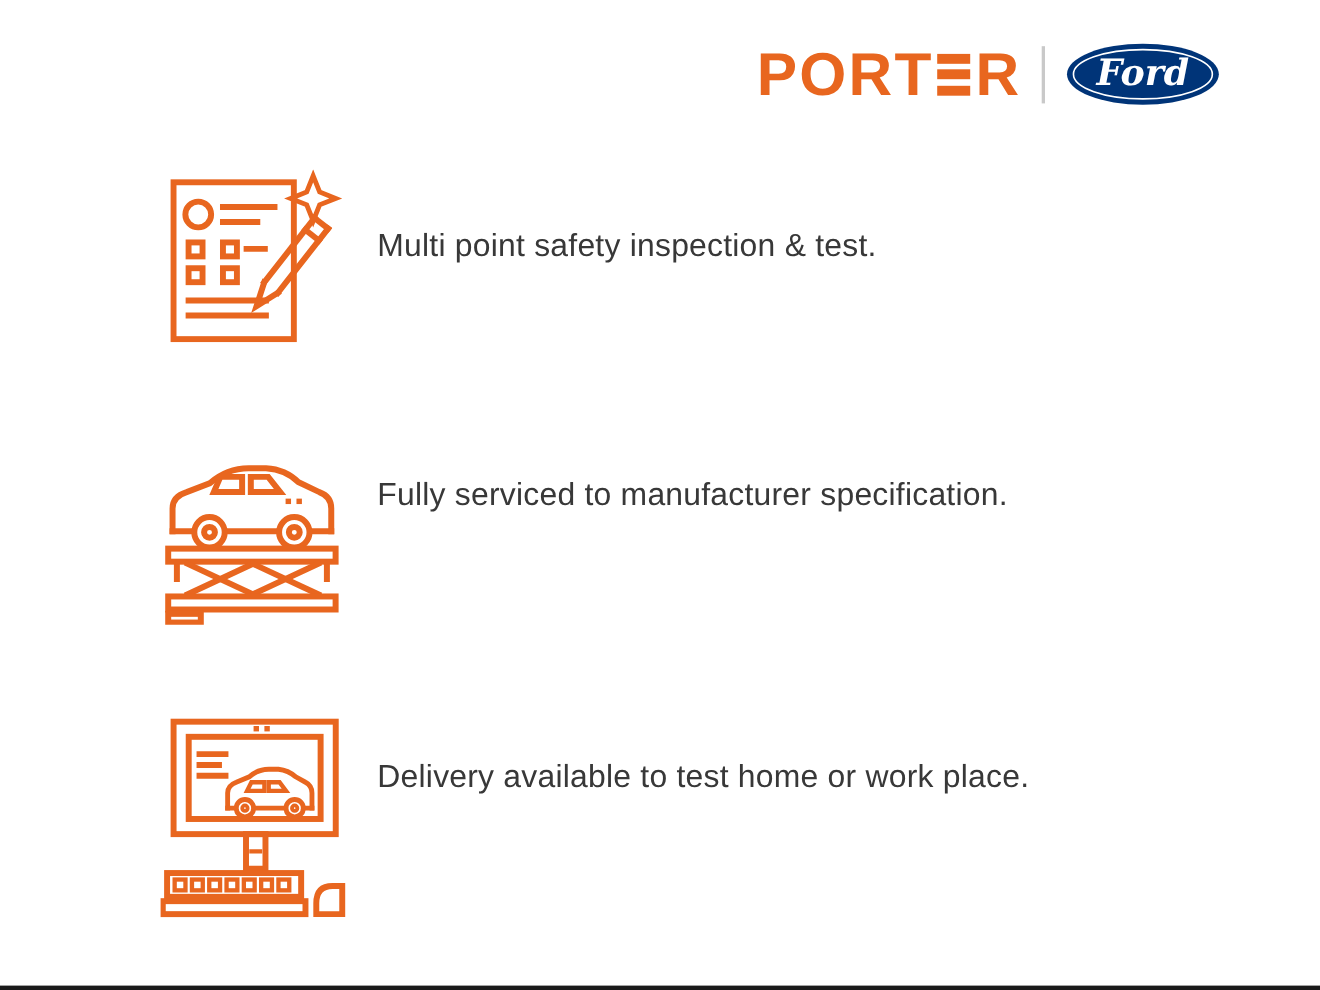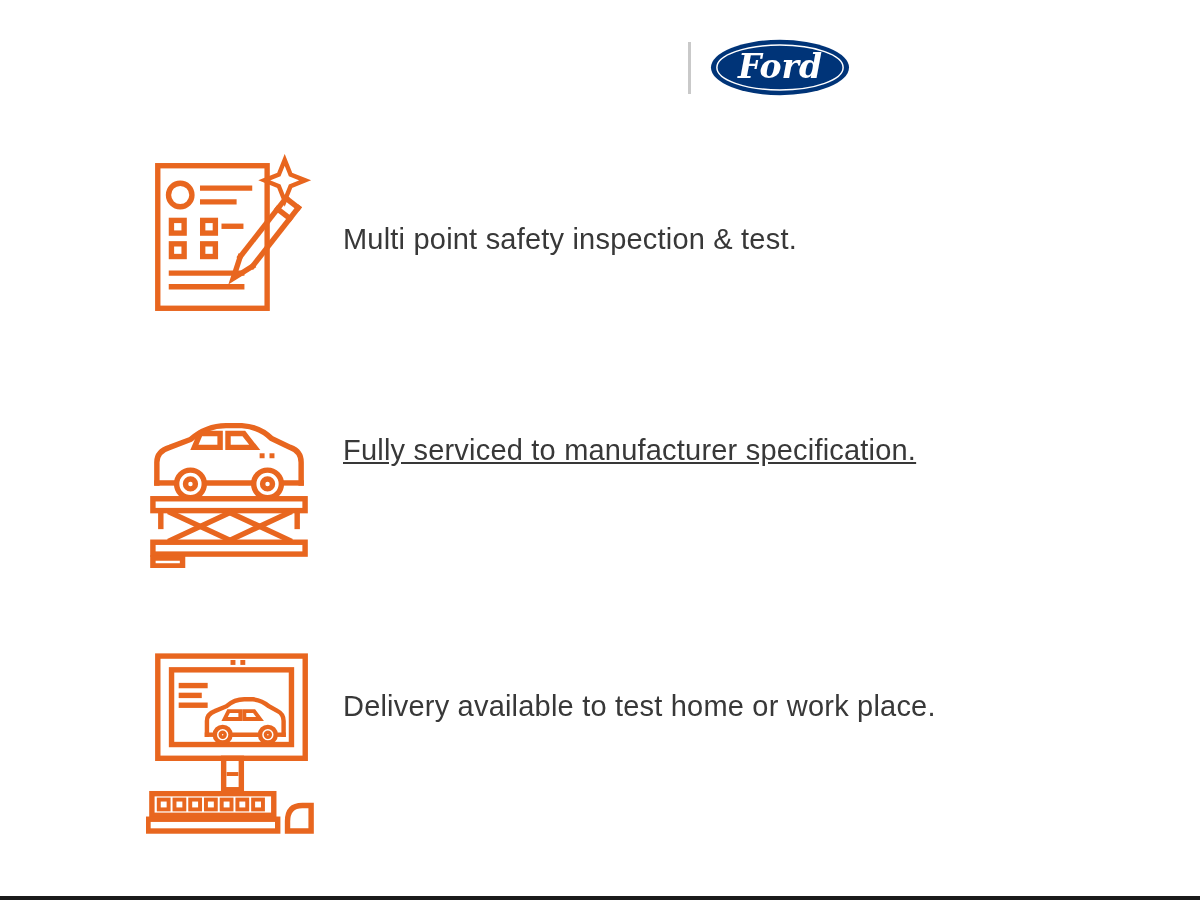--- a/index.html
+++ b/index.html
@@ -43,33 +43,42 @@
   .feature-icon .dot { fill:var(--accent); stroke:none; }
 
   .icon-1 { left:148px; top:154px; width:166px; height:166px; }
   .icon-2 { left:145px; top:388px; width:168px; height:180px; }
   .icon-3 { left:146px; top:648px; width:172px; height:197px; }
 
   .feature-text {
     position:absolute; left:343px;
     color:var(--text); font-size:29px; line-height:39px; letter-spacing:0.2px;
   }
-  .text-1 { top:220px; }
-  .text-2 { top:431px;text-decoration:underline; }
+  .text-1 { top:205px; }
+  .text-2 { top:431px; }
   .text-3 { top:687px; }
 
   .bottom-bar {
     position:absolute; left:0; bottom:0; width:100%; height:4px;
     background:#1a1a1a;
   }
 </style>
 </head>
 <body>
 
 <header class="header">
+  <div class="porter-logo">
+    <span>PORT</span>
+    <span class="stylized-e">
+        <i></i>
+        <i></i>
+        <i></i>
+      </span>
+    <span>R</span>
+  </div>
   <div class="logo-divider"></div>
   <svg class="ford-logo" viewBox="0 0 240 100" aria-hidden="true">
     <ellipse cx="120" cy="50" rx="117" ry="47" fill="#003478"></ellipse>
     <ellipse cx="120" cy="50" rx="107" ry="38" fill="none" stroke="#ffffff" stroke-width="2.5"></ellipse>
     <text x="120" y="67" text-anchor="middle" class="ford-script">Ford</text>
   </svg>
 </header>
 
 <main>
 

